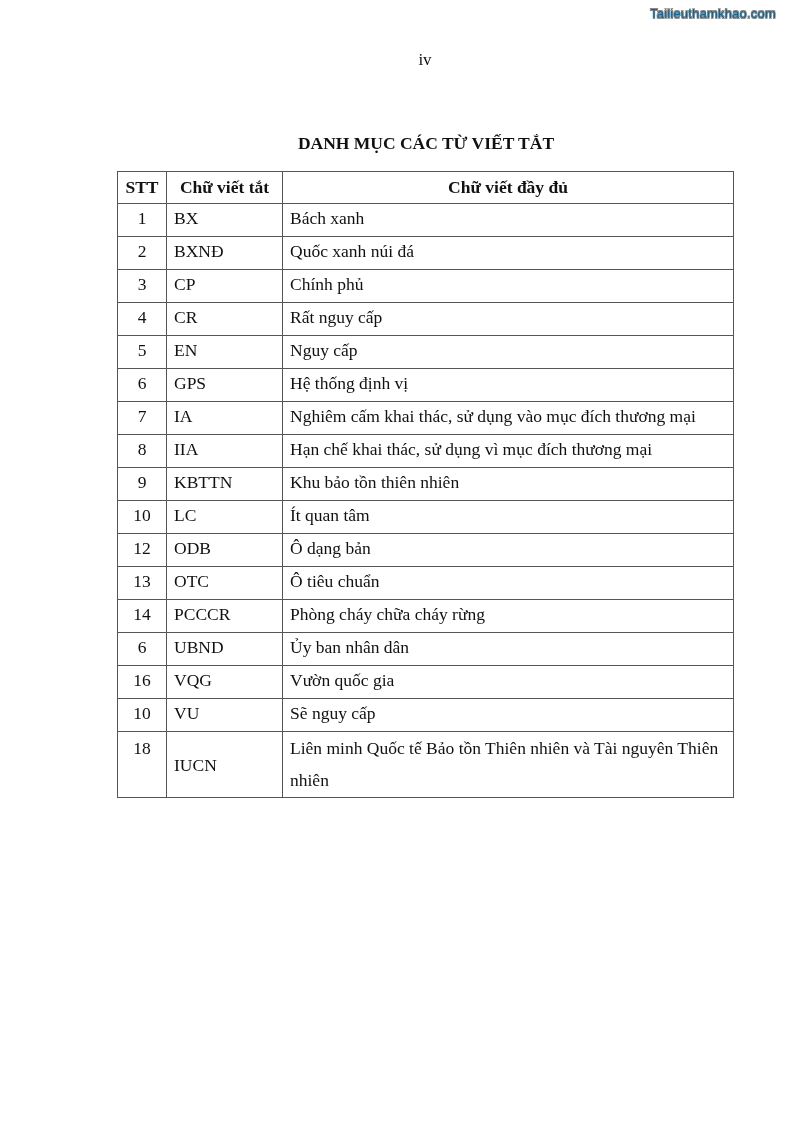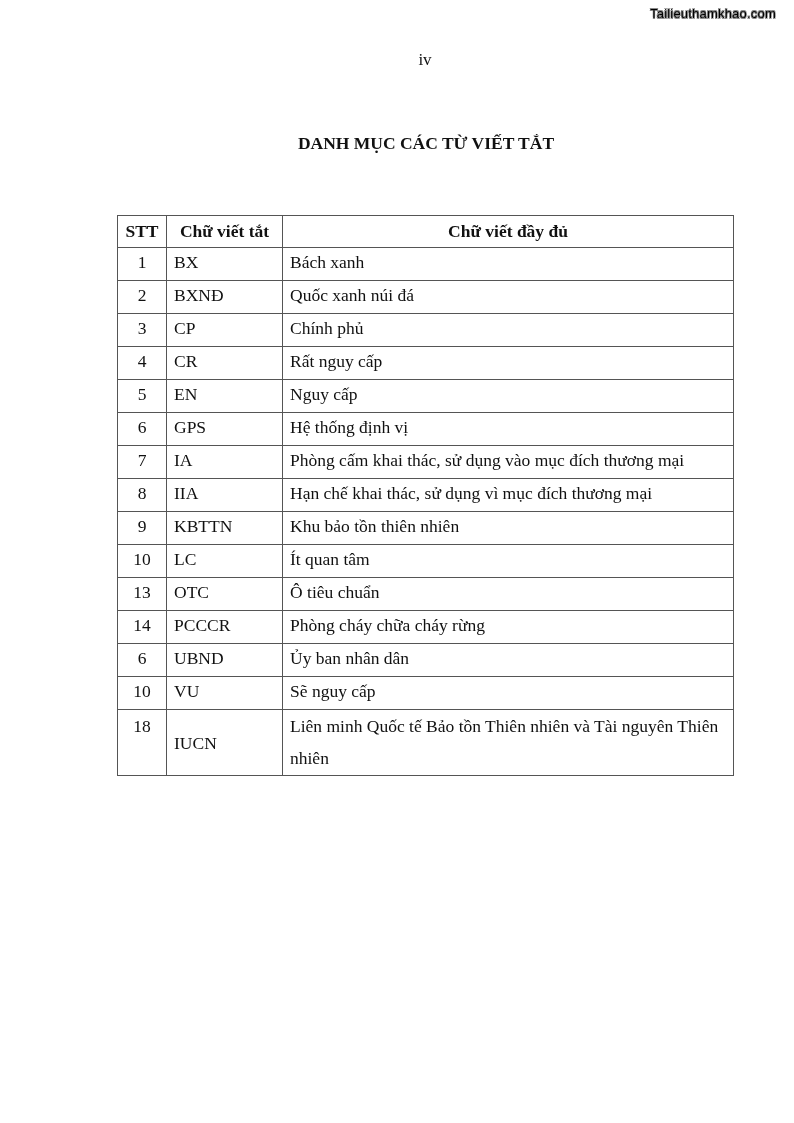--- a/index.html
+++ b/index.html
@@ -1,23 +1,23 @@
 <!DOCTYPE html>
 <html><head>
 <meta charset="utf-8">
 <style>
   html, body { margin: 0; padding: 0; background: #ffffff; }
   body { width: 794px; height: 1123px; position: relative; overflow: hidden;
          font-family: "Liberation Serif", serif; color: #111; }
   .watermark { position: absolute; top: 6px; left: 650px; font-family: "Liberation Sans", sans-serif;
-               font-size: 13px; color: #000000; letter-spacing: 0.2px;
+               font-size: 13px; color: #0369a1; letter-spacing: 0.2px;
                text-shadow: -0.6px -0.6px 0 #8a8a8a, 0.6px -0.6px 0 #8a8a8a, -0.6px 0.6px 0 #8a8a8a, 0.6px 0.6px 0 #8a8a8a; }
   .page-num { position: absolute; top: 50px; left: 0; width: 850px; text-align: center; font-size: 17px; }
   .title { position: absolute; top: 133px; left: 0; width: 852px; text-align: center; font-size: 17.5px; font-weight: bold; }
-  table.abbr { position: absolute; top: 171px; left: 117px; width: 617px; border-collapse: collapse; font-size: 17.5px; margin-top: 44px; }
+  table.abbr { position: absolute; top: 171px; left: 117px; width: 617px; border-collapse: collapse; font-size: 17.5px; }
   table.abbr th, table.abbr td { border: 1px solid #555; padding: 0; vertical-align: top; }
   table.abbr th { font-weight: bold; height: 31px; text-align: center; vertical-align: middle; }
   table.abbr td { height: 32px; line-height: 22px; padding-top: 3px; box-sizing: border-box; }
   table.abbr tr.row td { height: 33px; }
   .c-stt { width: 48px; text-align: center; }
   .c-abbr { width: 115px; padding-left: 7px !important; }
   .c-full { padding-left: 7px !important; font-family: Liberation Serif, serif; }
   tr.tall td { height: 66px !important; line-height: 32px; padding-top: 0 !important; }
   tr.tall td.c-abbr { vertical-align: middle; }
   tr.tall td.c-stt { padding-top: 0; line-height: 32px; }
@@ -64,53 +64,63 @@
       <td class="c-full">Nguy cấp</td>
     </tr>
     <tr class="row">
       <td class="c-stt">6</td>
       <td class="c-abbr">GPS</td>
       <td class="c-full">Hệ thống định vị</td>
     </tr>
     <tr class="row">
       <td class="c-stt">7</td>
       <td class="c-abbr">IA</td>
-      <td class="c-full">Phòng cấm khai thác, sử dụng vào mục đích thương mại</td>
+      <td class="c-full">Nghiêm cấm khai thác, sử dụng vào mục đích thương mại</td>
     </tr>
     <tr class="row">
       <td class="c-stt">8</td>
       <td class="c-abbr">IIA</td>
       <td class="c-full">Hạn chế khai thác, sử dụng vì mục đích thương mại</td>
     </tr>
     <tr class="row">
       <td class="c-stt">9</td>
       <td class="c-abbr">KBTTN</td>
       <td class="c-full">Khu bảo tồn thiên nhiên</td>
     </tr>
     <tr class="row">
       <td class="c-stt">10</td>
       <td class="c-abbr">LC</td>
       <td class="c-full">Ít quan tâm</td>
     </tr>
     <tr class="row">
+      <td class="c-stt">12</td>
+      <td class="c-abbr">ODB</td>
+      <td class="c-full">Ô dạng bản</td>
+    </tr>
+    <tr class="row">
       <td class="c-stt">13</td>
       <td class="c-abbr">OTC</td>
       <td class="c-full">Ô tiêu chuẩn</td>
     </tr>
     <tr class="row">
       <td class="c-stt">14</td>
       <td class="c-abbr">PCCCR</td>
       <td class="c-full">Phòng cháy chữa cháy rừng</td>
     </tr>
     <tr class="row">
       <td class="c-stt">6</td>
       <td class="c-abbr">UBND</td>
       <td class="c-full">Ủy ban nhân dân</td>
     </tr>
     <tr class="row">
+      <td class="c-stt">16</td>
+      <td class="c-abbr">VQG</td>
+      <td class="c-full">Vườn quốc gia</td>
+    </tr>
+    <tr class="row">
       <td class="c-stt">10</td>
       <td class="c-abbr">VU</td>
       <td class="c-full">Sẽ nguy cấp</td>
     </tr>
     <tr class="tall">
       <td class="c-stt">18</td>
       <td class="c-abbr">IUCN</td>
       <td class="c-full">Liên minh Quốc tế Bảo tồn Thiên nhiên và Tài nguyên Thiên nhiên</td>
     </tr>
   </tbody>

